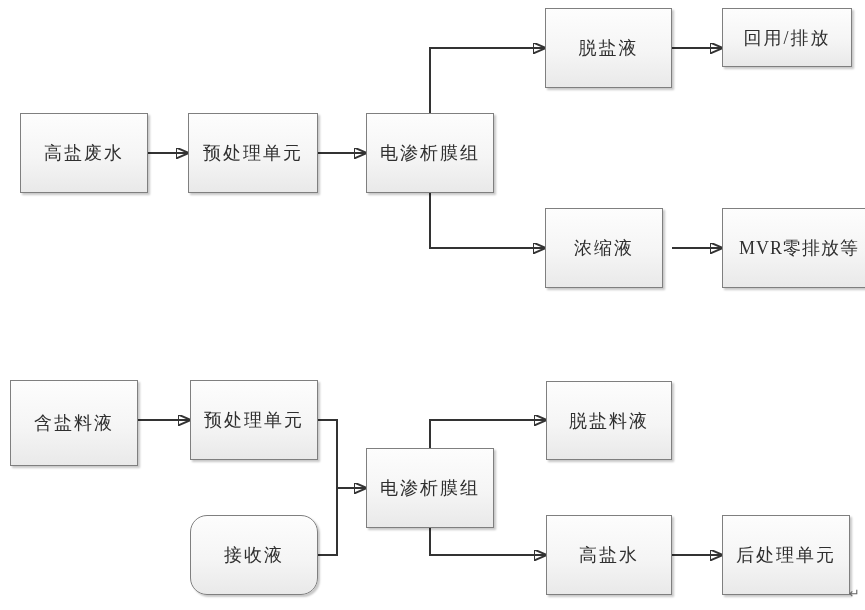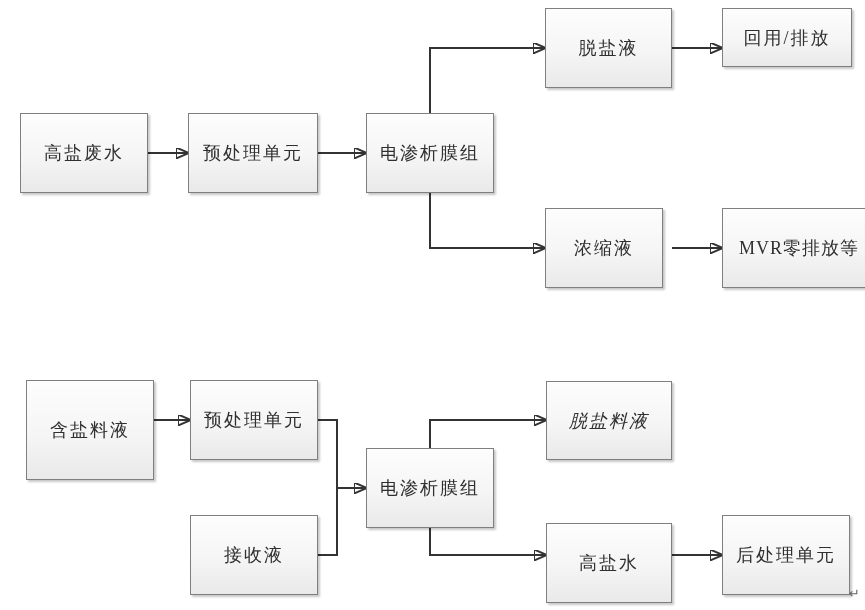--- a/index.html
+++ b/index.html
@@ -31,26 +31,26 @@
   }
   
   #f1-feed      { left: 20px;  top: 113px; width: 128px; height: 80px; }
   #f1-pre       { left: 188px; top: 113px; width: 130px; height: 80px; }
   #f1-ed        { left: 366px; top: 113px; width: 128px; height: 80px; }
   #f1-desalted  { left: 545px; top: 8px;   width: 127px; height: 80px; }
   #f1-reuse     { left: 722px; top: 8px;   width: 130px; height: 59px; }
   #f1-conc      { left: 545px; top: 208px; width: 118px; height: 80px; }
   #f1-mvr       { left: 722px; top: 208px; width: 154px; height: 80px; letter-spacing: 1px; }
   
-  #f2-feed      { left: 26px;  top: 380px; width: 128px; height: 100px; }
+  #f2-feed      { left: 10px;  top: 380px; width: 128px; height: 86px; }
   #f2-pre       { left: 190px; top: 380px; width: 128px; height: 80px; }
-  #f2-recv      { left: 190px; top: 515px; width: 128px; height: 80px; }
+  #f2-recv      { left: 190px; top: 515px; width: 128px; height: 80px; border-radius: 17px; }
   #f2-ed        { left: 366px; top: 448px; width: 128px; height: 80px; }
-  #f2-desalted  { left: 546px; top: 381px; width: 126px; height: 79px; font-style: italic; }
-  #f2-brine     { left: 546px; top: 515px; width: 126px; height: 80px; margin-top: 8px; }
+  #f2-desalted  { left: 546px; top: 381px; width: 126px; height: 79px; }
+  #f2-brine     { left: 546px; top: 515px; width: 126px; height: 80px; }
   #f2-post      { left: 722px; top: 515px; width: 128px; height: 80px; }
 
   svg.connectors {
     position: absolute;
     left: 0;
     top: 0;
     width: 865px;
     height: 610px;
     pointer-events: none;
   }

